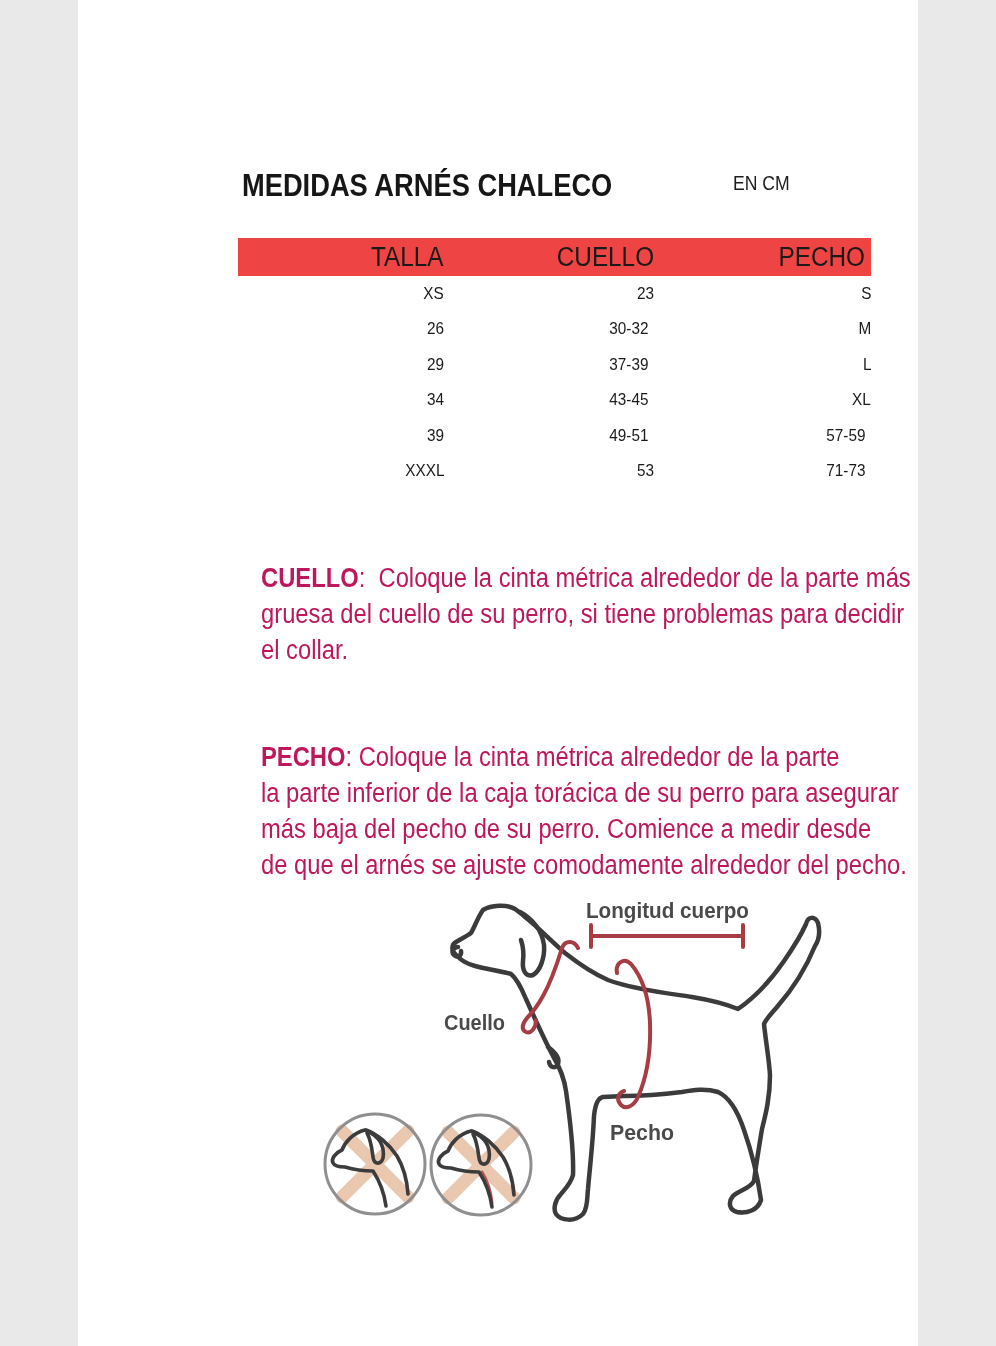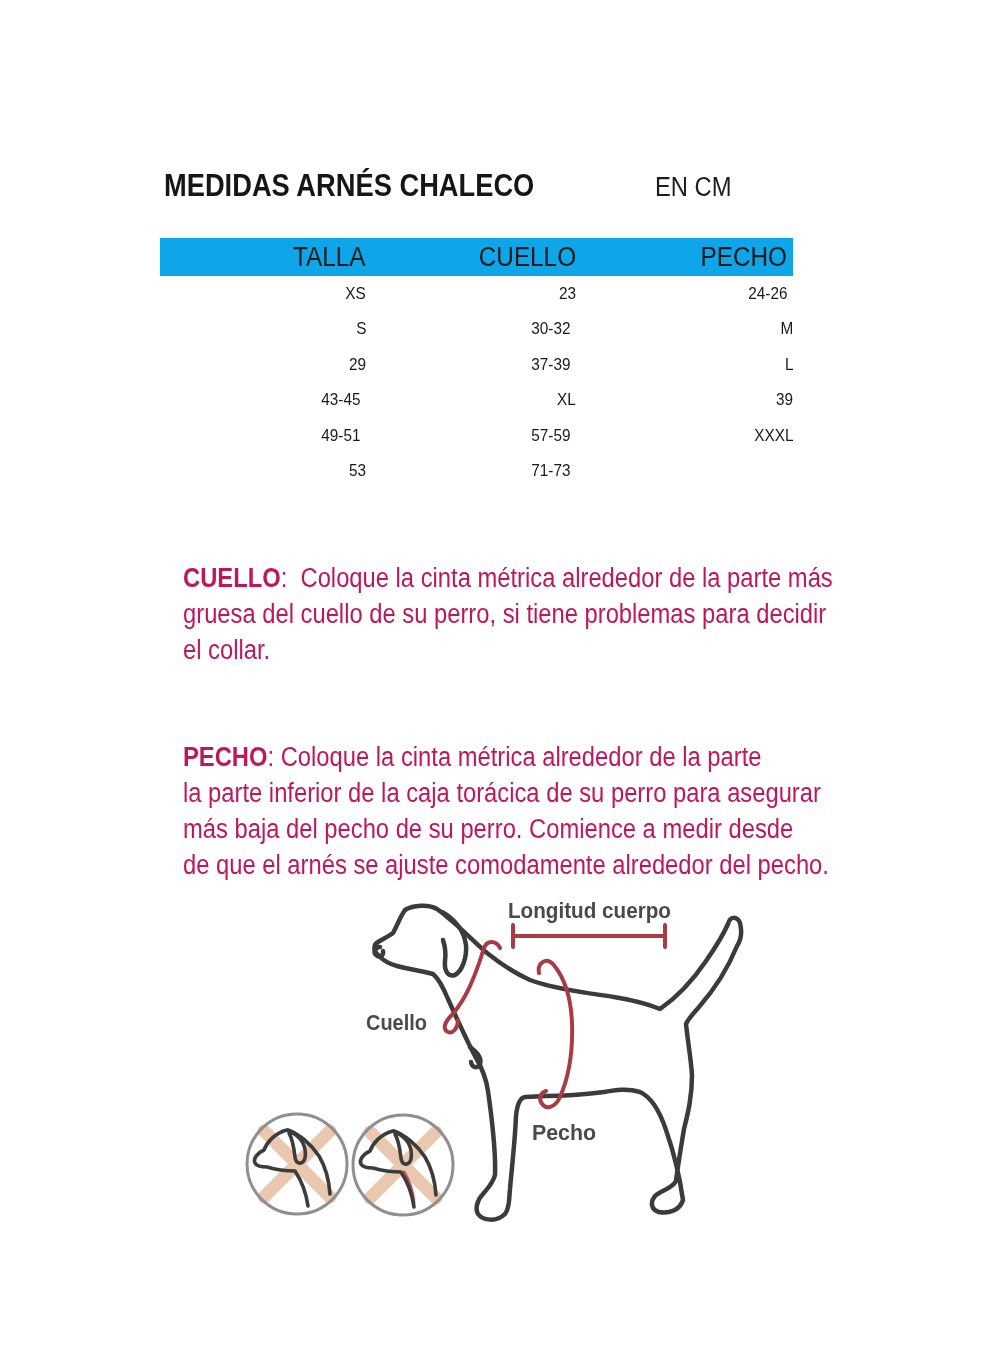--- a/index.html
+++ b/index.html
@@ -1,35 +1,35 @@
 <!DOCTYPE html>
 <html><head>
 <meta charset="utf-8">
 <style>
   html,body { margin:0; padding:0; background:#e9e9e9; }
   .page {
     position:relative;
-    width:996px; height:1346px;
+    width:840px; height:1346px;
     margin:0 auto;
     background:#ffffff;
     font-family:"Liberation Sans", sans-serif;
     color:#1c1c1c;
     overflow:hidden;
   }
   .sx { display:inline-block; transform:scaleX(0.88); transform-origin:0 50%; white-space:pre; }
   .sxr { display:inline-block; transform:scaleX(0.90); transform-origin:100% 50%; white-space:pre; }
 
   .doc-title {
     position:absolute; left:164px; top:168px;
     font-size:31px; font-weight:700; letter-spacing:0px;
     color:#161616; white-space:nowrap;
   }
   .unit-label {
     position:absolute; left:655px; top:172px;
-    font-size:27px; font-weight:400; color:#1c1c1c; white-space:nowrap;
+    font-size:20px; font-weight:400; color:#1c1c1c; white-space:nowrap;
   }
 
   .size-table { position:absolute; left:160px; top:238px; width:633px; }
   .t-head {
     display:grid; grid-template-columns:206px 210px 217px;
     height:38px;
   }
   .t-head .cell { font-weight:400; font-size:27px; }
   .t-body {
     display:grid; grid-template-columns:206px 210px 217px;
@@ -50,61 +50,64 @@
 </style>
 </head>
 <body>
 
 <div class="page">
 
   <div class="doc-title"><span class="sx">MEDIDAS ARNÉS CHALECO</span></div>
   <div class="unit-label"><span class="sx">EN CM</span></div>
 
   <div class="size-table">
-    <div class="t-head" style="background:#0ea5e9">
+    <div class="t-head" style="background:#ef4444">
       <div class="cell c1">
           <span class="sxr">TALLA</span>
         </div>
       <div class="cell c2">
           <span class="sxr">CUELLO</span>
         </div>
       <div class="cell c3">
           <span class="sxr">PECHO</span>
         </div>
     </div>
     <div class="t-body">
       <div class="cell c1">
           <span class="sxr">XS</span>
         </div>
       <div class="cell c2">
           <span class="sxr">23</span>
         </div>
-      <div class="cell c3">
-          <span class="sxr">24-26</span>
-        </div>
 
       <div class="cell c1">
           <span class="sxr">S</span>
         </div>
+      <div class="cell c2">
+          <span class="sxr">26</span>
+        </div>
       <div class="cell c3">
           <span class="sxr">30-32</span>
         </div>
 
       <div class="cell c1">
           <span class="sxr">M</span>
         </div>
       <div class="cell c2">
           <span class="sxr">29</span>
         </div>
       <div class="cell c3">
           <span class="sxr">37-39</span>
         </div>
 
       <div class="cell c1">
           <span class="sxr">L</span>
+        </div>
+      <div class="cell c2">
+          <span class="sxr">34</span>
         </div>
       <div class="cell c3">
           <span class="sxr">43-45</span>
         </div>
 
       <div class="cell c1">
           <span class="sxr">XL</span>
         </div>
       <div class="cell c2">
           <span class="sxr">39</span>

